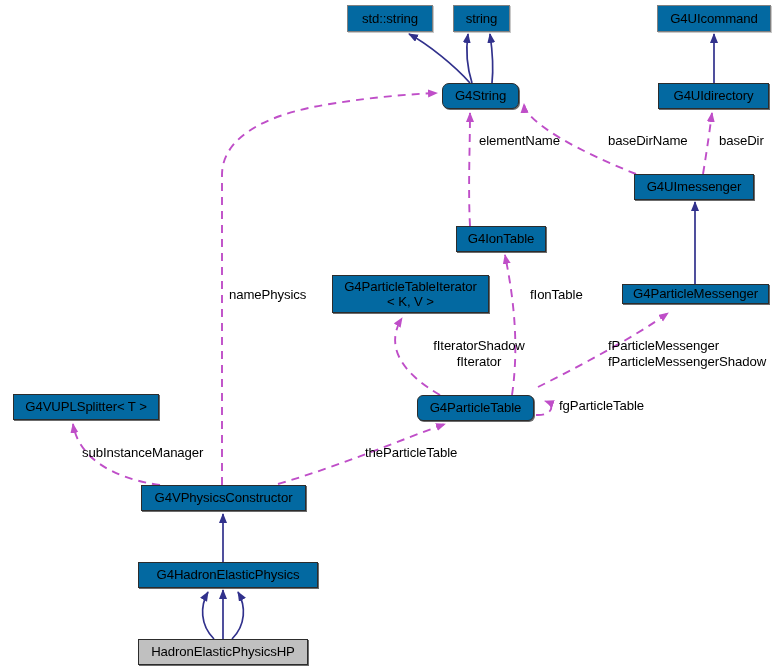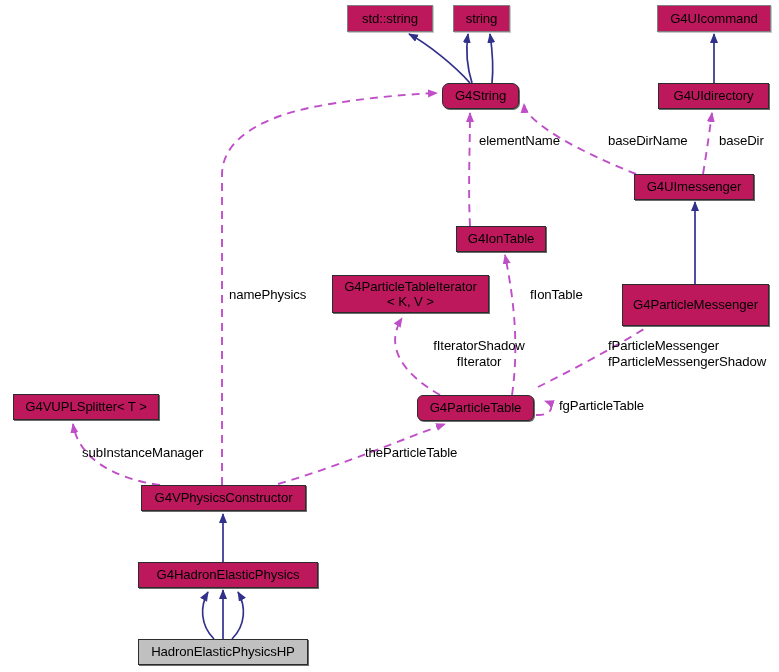--- a/index.html
+++ b/index.html
@@ -24,21 +24,21 @@
   svg.edge-layer {
     position: absolute;
     left: 0; top: 0;
     width: 779px;
     height: 672px;
     pointer-events: none;
   }
   .node {
     position: absolute;
     box-sizing: border-box;
-    background: #be185d;
+    background: #0369a1;
     border: 1px solid #808080;
     display: flex;
     align-items: center;
     justify-content: center;
     text-align: center;
     font-size: 13.2px;
     line-height: 1.15;
     color: #000000;
     letter-spacing: -0.1px;
     white-space: pre-line;
@@ -153,21 +153,21 @@
 
   <div class="node strong" style="left:456px; top:226px; width:90px; height:26px;">
     <span>G4IonTable</span>
   </div>
 
   <div class="node strong" style="left:332px; top:275px; width:157px; height:38px;">
     <span>G4ParticleTableIterator
 &lt; K, V &gt;</span>
   </div>
 
-  <div class="node strong" style="left:622px; top:284px; width:147px; height:42px;">
+  <div class="node strong" style="left:622px; top:284px; width:147px; height:20px;">
     <span>G4ParticleMessenger</span>
   </div>
 
   <div class="node strong" style="left:13px; top:394px; width:146px; height:26px;">
     <span>G4VUPLSplitter&lt; T &gt;</span>
   </div>
 
   <div class="node strong" style="left:417px; top:395px; width:117px; height:26px;border-radius:6px;">
     <span>G4ParticleTable</span>
   </div>

